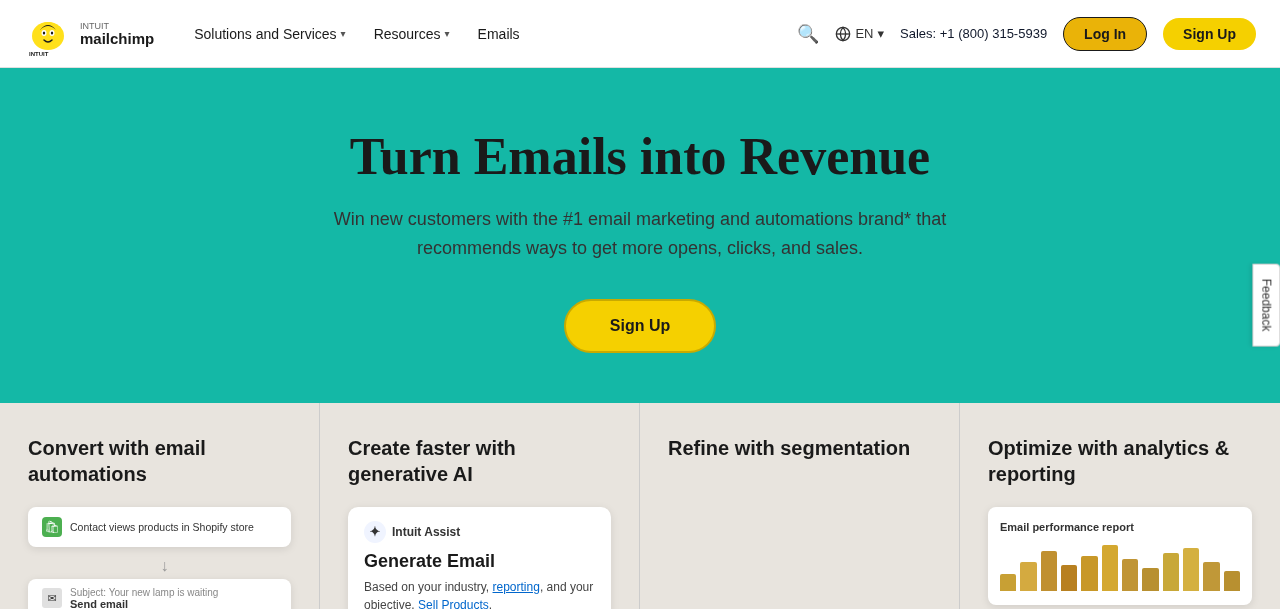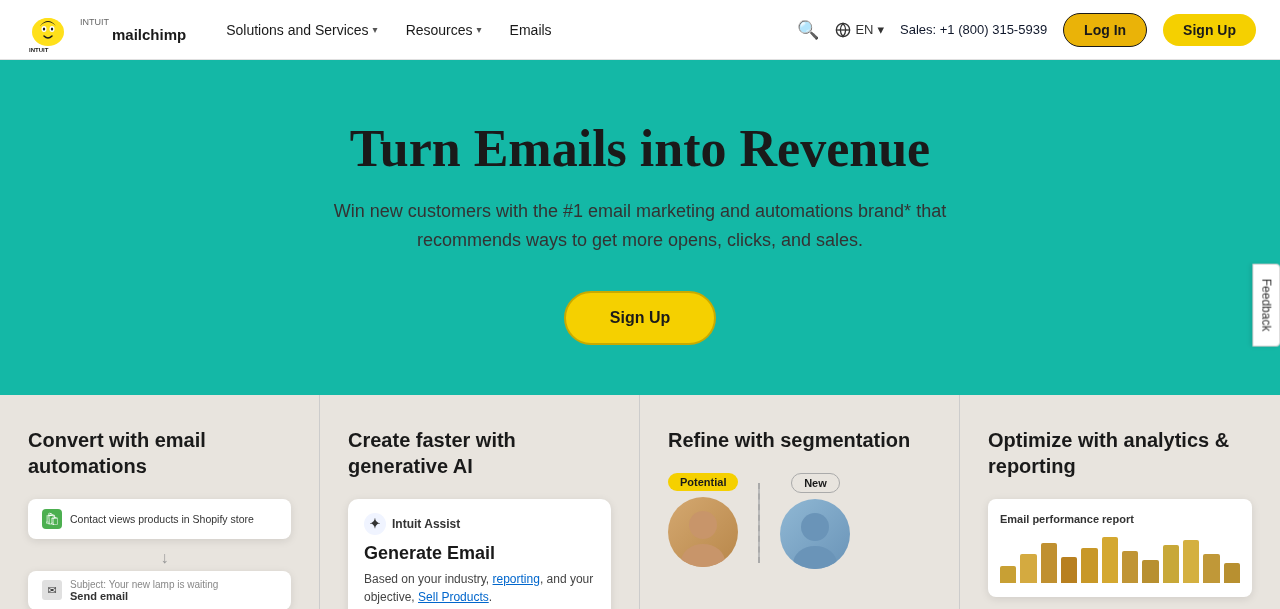--- a/index.html
+++ b/index.html
@@ -2,21 +2,21 @@
 <html><head>
   <meta charset="utf-8">
   <style>
     * { margin: 0; padding: 0; box-sizing: border-box; }
     body { font-family: 'Helvetica Neue', Arial, sans-serif; background: #fff; overflow-x: hidden; }
 
     
     nav {
       display: flex;
       align-items: center;
-      height: 60px;
+      height: 68px;
       padding: 0 24px;
       border-bottom: 1px solid #e0e0e0;
       background: #fff;
       position: relative;
       z-index: 10;
     }
     .nav-logo {
       display: flex;
       align-items: center;
       gap: 8px;
@@ -330,21 +330,21 @@
       <ellipse cx="20" cy="23" rx="2.5" ry="3" fill="#fff"></ellipse>
       <ellipse cx="28" cy="23" rx="2.5" ry="3" fill="#fff"></ellipse>
       <ellipse cx="20" cy="23" rx="1.2" ry="1.5" fill="#1a1a1a"></ellipse>
       <ellipse cx="28" cy="23" rx="1.2" ry="1.5" fill="#1a1a1a"></ellipse>
       <path d="M20 30 Q24 34 28 30" stroke="#1a1a1a" stroke-width="1.5" fill="none" stroke-linecap="round"></path>
       <ellipse cx="34" cy="20" rx="2.5" ry="4" fill="#FFE01B" transform="rotate(20,34,20)"></ellipse>
       <text x="5" y="46" font-size="6" fill="#1a1a1a" font-family="Arial" font-weight="bold">INTUIT</text>
     </svg>
     <div>
       <div style="font-size:9px;color:#666;font-weight:500;">INTUIT</div>
-      <div style="font-size:15px;color:#1a1a1a;font-weight:700;line-height:1;margin-left:32px;">mailchimp</div>
+      <div style="font-size:15px;color:#1a1a1a;font-weight:700;line-height:1;">mailchimp</div>
     </div>
   </a>
 
   <div class="nav-links">
     <a class="nav-link">
       <span>Solutions and Services</span>
       <span class="chevron">▾</span>
     </a>
     <a class="nav-link">
       <span>Resources</span>
@@ -405,41 +405,20 @@
       </div>
       <div class="ai-generate-title">Generate Email</div>
       <div class="ai-generate-desc">
         <span>Based on your industry, </span><a href="#">reporting</a><span>, and your objective, </span><a href="#">Sell Products</a><span>.</span>
       </div>
     </div>
   </div>
 
   <div class="feature-card">
     <div class="feature-title">Refine with segmentation</div>
-    <div class="seg-row">
-      <div class="seg-person">
-        <div class="seg-badge">Potential</div>
-        <div class="seg-avatar" style="background: linear-gradient(135deg,#d4a870 0%,#b8874a 100%); display:flex;align-items:center;justify-content:center; overflow:hidden;">
-          <svg viewBox="0 0 70 70" width="70" height="70">
-              <ellipse cx="35" cy="28" rx="14" ry="14" fill="#c8956a"></ellipse>
-              <ellipse cx="35" cy="65" rx="22" ry="18" fill="#c8956a"></ellipse>
-            </svg>
-        </div>
-      </div>
-      <div class="seg-divider"></div>
-      <div class="seg-person">
-        <div class="seg-badge new-badge">New</div>
-        <div class="seg-avatar alt" style="background: linear-gradient(135deg,#90b8d4 0%,#6a94b8 100%); display:flex;align-items:center;justify-content:center; overflow:hidden;">
-          <svg viewBox="0 0 70 70" width="70" height="70">
-              <ellipse cx="35" cy="28" rx="14" ry="14" fill="#6a94b8"></ellipse>
-              <ellipse cx="35" cy="65" rx="22" ry="18" fill="#6a94b8"></ellipse>
-            </svg>
-        </div>
-      </div>
-    </div>
   </div>
 
   <div class="feature-card">
     <div class="feature-title">Optimize with analytics &amp; reporting</div>
     <div class="analytics-inner">
       <div class="analytics-title-small">Email performance report</div>
       <div class="bar-chart" id="bar-chart-el">
           <div class="bar" style="height: 17.25px; background: rgb(200, 160, 52);"></div>
           <div class="bar" style="height: 28.75px; background: rgb(212, 170, 64);"></div>
           <div class="bar" style="height: 40.25px; background: rgb(192, 144, 48);"></div>

